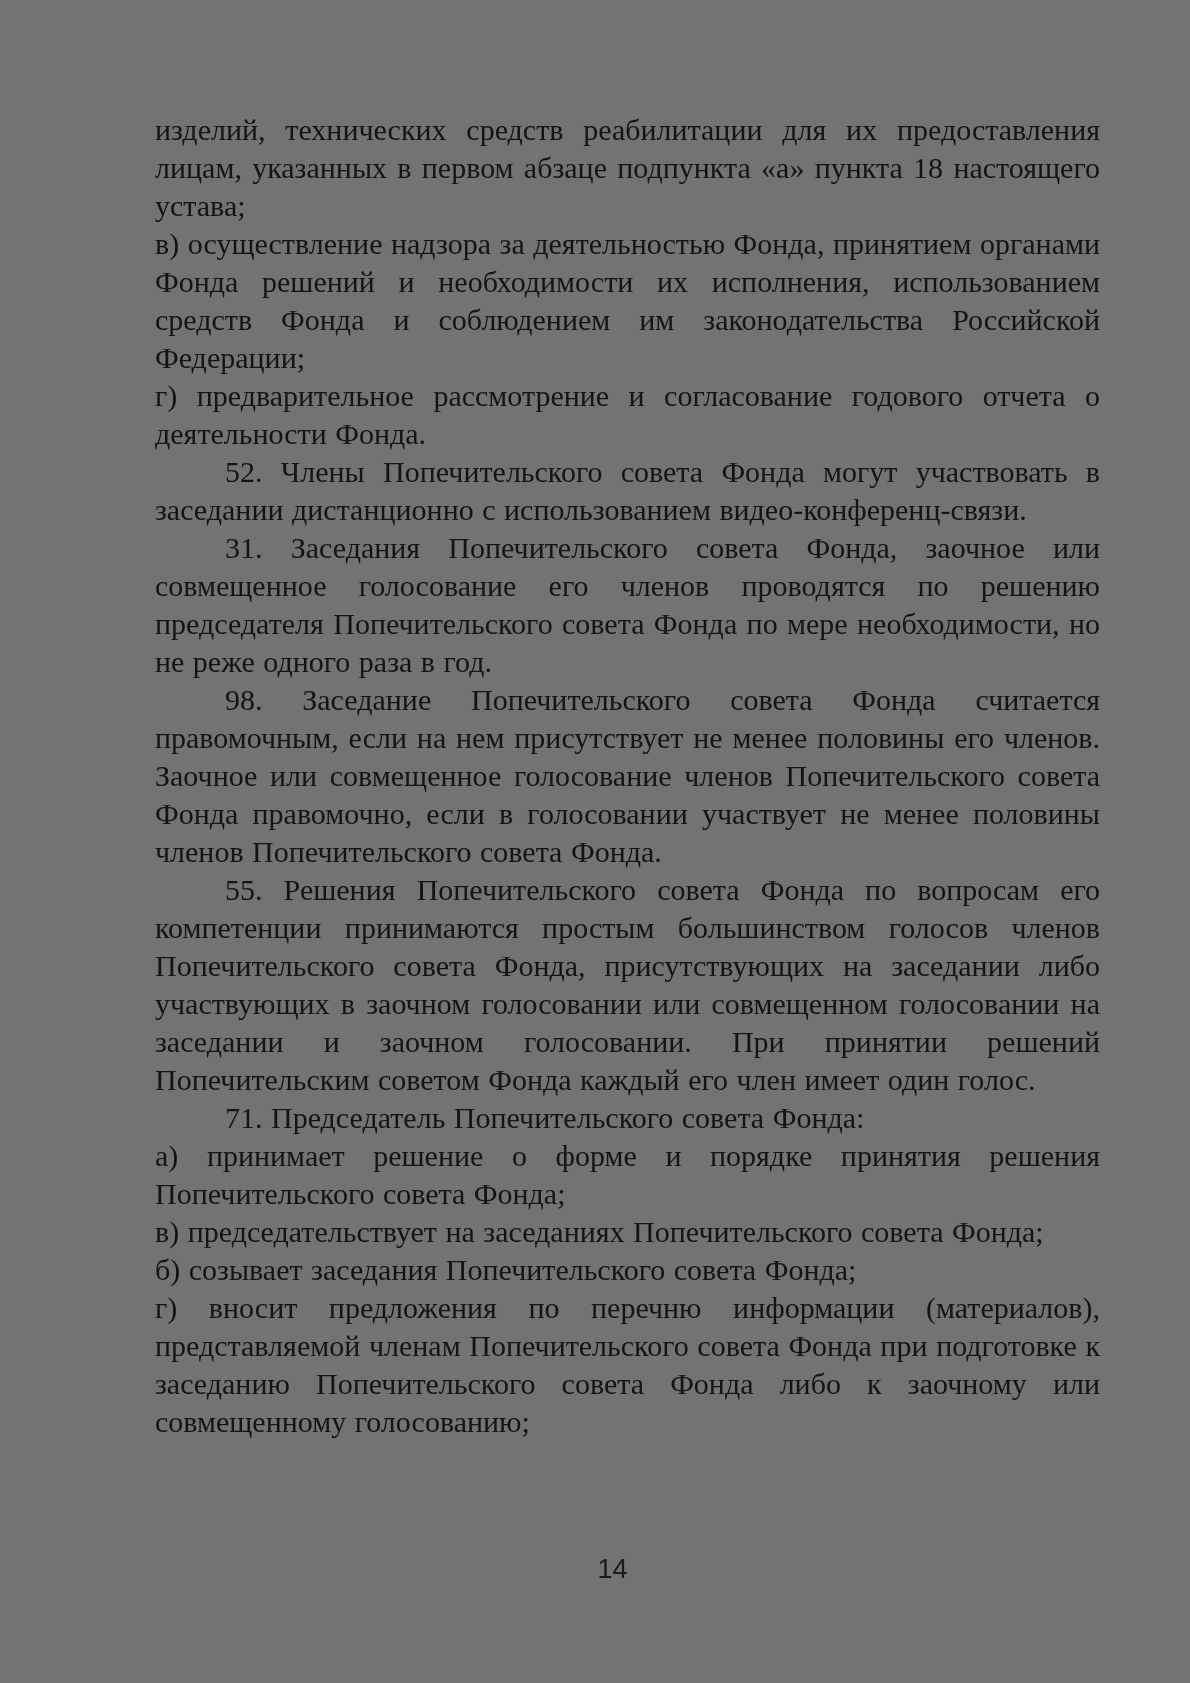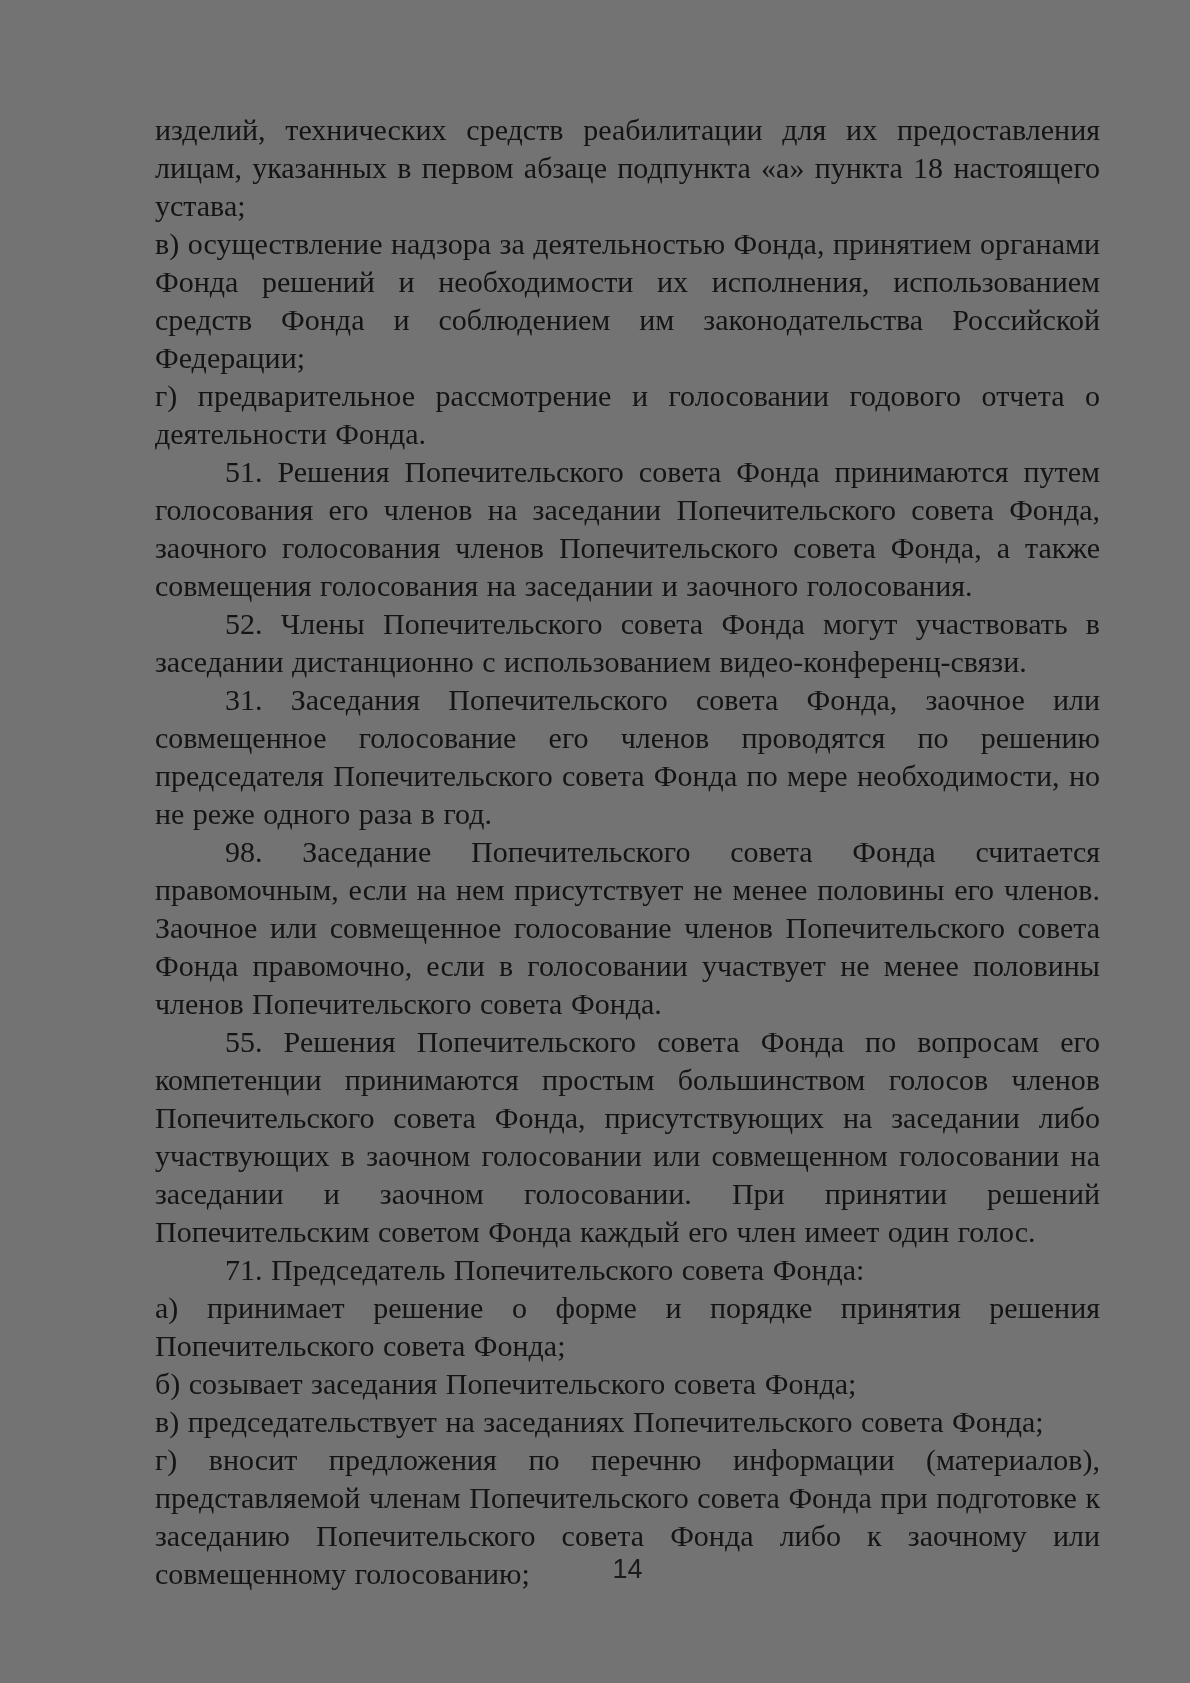--- a/index.html
+++ b/index.html
@@ -28,43 +28,42 @@
     line-height: 38px;
     text-align: justify;
     text-align-last: left;
     word-spacing: 1px;
   }
   .textblock p.indent {
     text-indent: 70px;
   }
   .page-number {
     position: absolute;
-    left: 155px;
+    left: 140px;
     top: 1553px;
     width: 945px;
     text-align: center;
     font-family: "Liberation Sans", "DejaVu Sans", sans-serif;
     font-size: 27px;
     line-height: 32px;
     color: #1a1a1a;
   }
 </style>
 </head>
 <body>
 
 <div class="page">
   <div class="textblock">
     <p>изделий, технических средств реабилитации для их предоставления лицам, указанных в первом абзаце подпункта «а» пункта 18 настоящего устава;</p>
     <p>в) осуществление надзора за деятельностью Фонда, принятием органами Фонда решений и необходимости их исполнения, использованием средств Фонда и соблюдением им законодательства Российской Федерации;</p>
-    <p>г) предварительное рассмотрение и голосовании годового отчета о деятельности Фонда.</p>
-    <p class="indent">51. Решения Попечительского совета Фонда принимаются путем голосования его членов на заседании Попечительского совета Фонда, заочного голосования членов Попечительского совета Фонда, а также совмещения голосования на заседании и заочного голосования.</p>
+    <p>г) предварительное рассмотрение и согласование годового отчета о деятельности Фонда.</p>
     <p class="indent">52. Члены Попечительского совета Фонда могут участвовать в заседании дистанционно с использованием видео-конференц-связи.</p>
     <p class="indent">31. Заседания Попечительского совета Фонда, заочное или совмещенное голосование его членов проводятся по решению председателя Попечительского совета Фонда по мере необходимости, но не реже одного раза в год.</p>
     <p class="indent">98. Заседание Попечительского совета Фонда считается правомочным, если на нем присутствует не менее половины его членов. Заочное или совмещенное голосование членов Попечительского совета Фонда правомочно, если в голосовании участвует не менее половины членов Попечительского совета Фонда.</p>
     <p class="indent">55. Решения Попечительского совета Фонда по вопросам его компетенции принимаются простым большинством голосов членов Попечительского совета Фонда, присутствующих на заседании либо участвующих в заочном голосовании или совмещенном голосовании на заседании и заочном голосовании. При принятии решений Попечительским советом Фонда каждый его член имеет один голос.</p>
     <p class="indent">71. Председатель Попечительского совета Фонда:</p>
     <p>а) принимает решение о форме и порядке принятия решения Попечительского совета Фонда;</p>
+    <p>в) председательствует на заседаниях Попечительского совета Фонда;</p>
     <p>б) созывает заседания Попечительского совета Фонда;</p>
-    <p>в) председательствует на заседаниях Попечительского совета Фонда;</p>
     <p>г) вносит предложения по перечню информации (материалов), представляемой членам Попечительского совета Фонда при подготовке к заседанию Попечительского совета Фонда либо к заочному или совмещенному голосованию;</p>
   </div>
   <div class="page-number">14</div>
 </div>
 
 </body></html>

